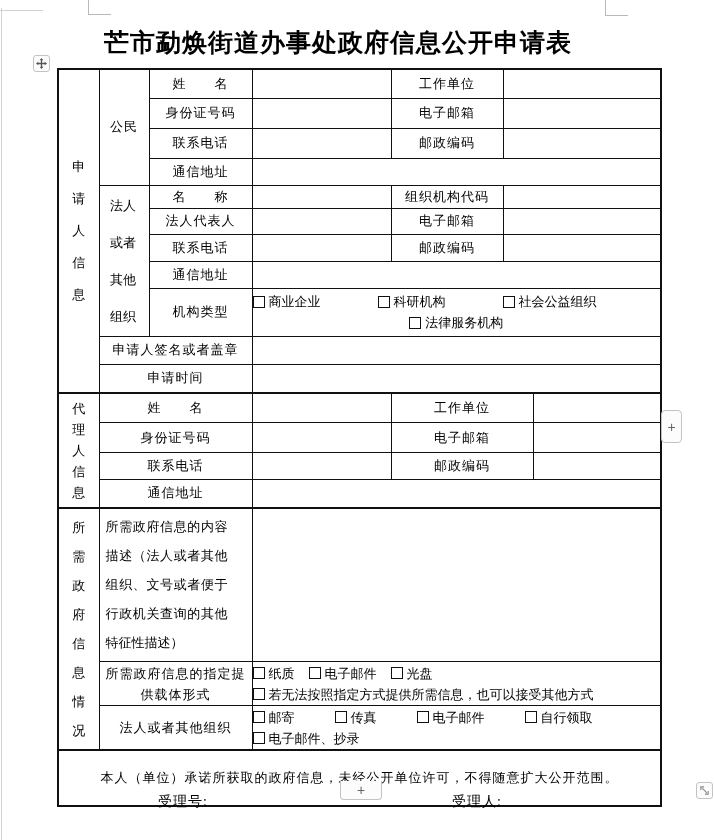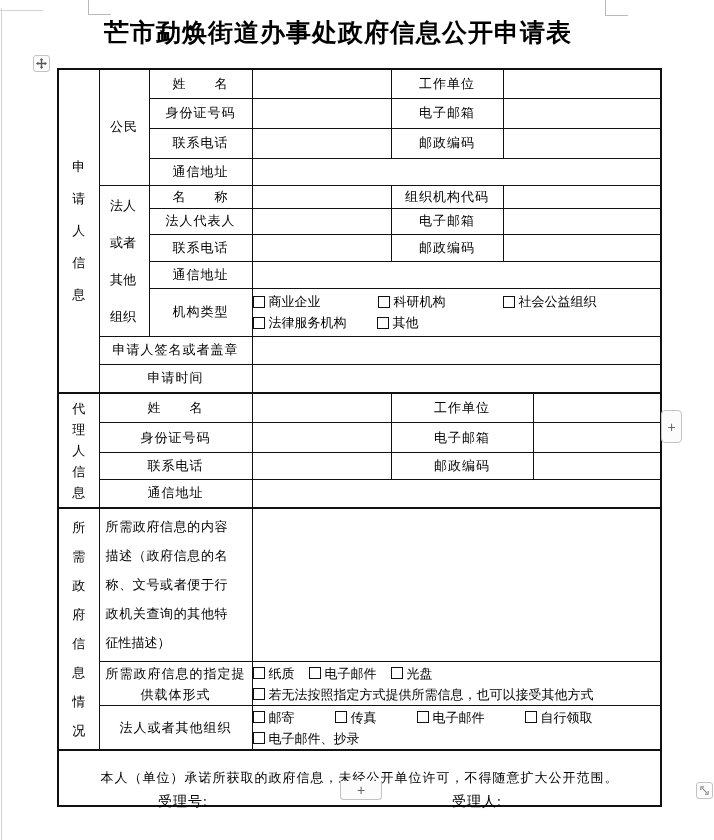--- a/index.html
+++ b/index.html
@@ -10,21 +10,21 @@
     color:#000;
   }
   
   .edge-left{position:absolute;left:1px;top:8px;width:1px;height:832px;background:#d2d2d2;}
   .edge-top{position:absolute;left:0;top:10px;width:43px;height:1px;background:#d2d2d2;}
   .mark{position:absolute;border-left:1px solid #b9b9b9;border-bottom:1px solid #b9b9b9;}
   .mark-tl{left:88px;top:0;width:22px;height:14px;}
   .mark-tr{left:605px;top:0;width:22px;height:15px;}
 
   .title{
-    position:absolute;left:0;top:16px;width:676px;text-align:center;
+    position:absolute;left:0;top:26px;width:676px;text-align:center;
     font-size:25px;font-weight:bold;letter-spacing:1px;
   }
 
   table.form{
     position:absolute;left:57px;top:68px;width:603px;
     border-collapse:collapse;table-layout:fixed;
     border:2px solid #111;
   }
   table.form td{
     border:1px solid #111;padding:0;
@@ -35,21 +35,21 @@
   td.lab{letter-spacing:1px;}
   td.val{background:#fff;}
   .vchars{width:15px;margin:4px auto;word-break:break-all;text-align:center;}
   .lh32{line-height:32px;}
   .lh21{line-height:21px;}
   .lh29{line-height:29px;}
   .wrap2{width:28px;margin:0 auto;word-break:break-all;line-height:37px;text-align:left;}
   td.chk{text-align:left;padding-left:9px;}
   .cbline{display:flex;align-items:center;line-height:21px;height:21px;white-space:nowrap;}
   .gap57{column-gap:57px;}
-  .gap30{column-gap:30px;}
+  .gap30{flex-direction:column;}
   .gap33{column-gap:33px;gap:14px;}
   .gap46{column-gap:40px;}
   .cbx{display:inline-flex;align-items:center;}
   .cbox{display:inline-block;width:10px;height:10px;border:1px solid #111;margin-right:4px;flex:none;background:#fff;}
   .desc{width:122px;margin-left:6px;text-align:left;line-height:29px;text-align:justify;}
   .lab2{line-height:21px;letter-spacing:1px;}
   td.commit{text-align:left;padding-left:5px;letter-spacing:1px;}
 
   .footer-label{position:absolute;top:793px;font-size:14px;letter-spacing:1px;}
   .fl-no{left:158px;}
@@ -209,21 +209,21 @@
   <tr style="height:27px">
     <td class="lab" colspan="2">通信地址</td>
     <td class="val" colspan="4"></td>
   </tr>
 
   <tr class="thick" style="height:151px">
     <td rowspan="3">
       <div class="vchars lh29">所需政府信息情况</div>
     </td>
     <td colspan="2">
-      <div class="desc">所需政府信息的内容描述（政府信息的名称、文号或者便于行政机关查询的其他特征性描述）</div>
+      <div class="desc">所需政府信息的内容描述（法人或者其他组织、文号或者便于行政机关查询的其他特征性描述）</div>
     </td>
     <td class="val" colspan="4"></td>
   </tr>
   <tr style="height:44px">
     <td colspan="2">
       <div class="lab2">所需政府信息的指定提供载体形式</div>
     </td>
     <td class="chk" colspan="4">
       <div class="cbline gap33">
             <span class="cbx">

